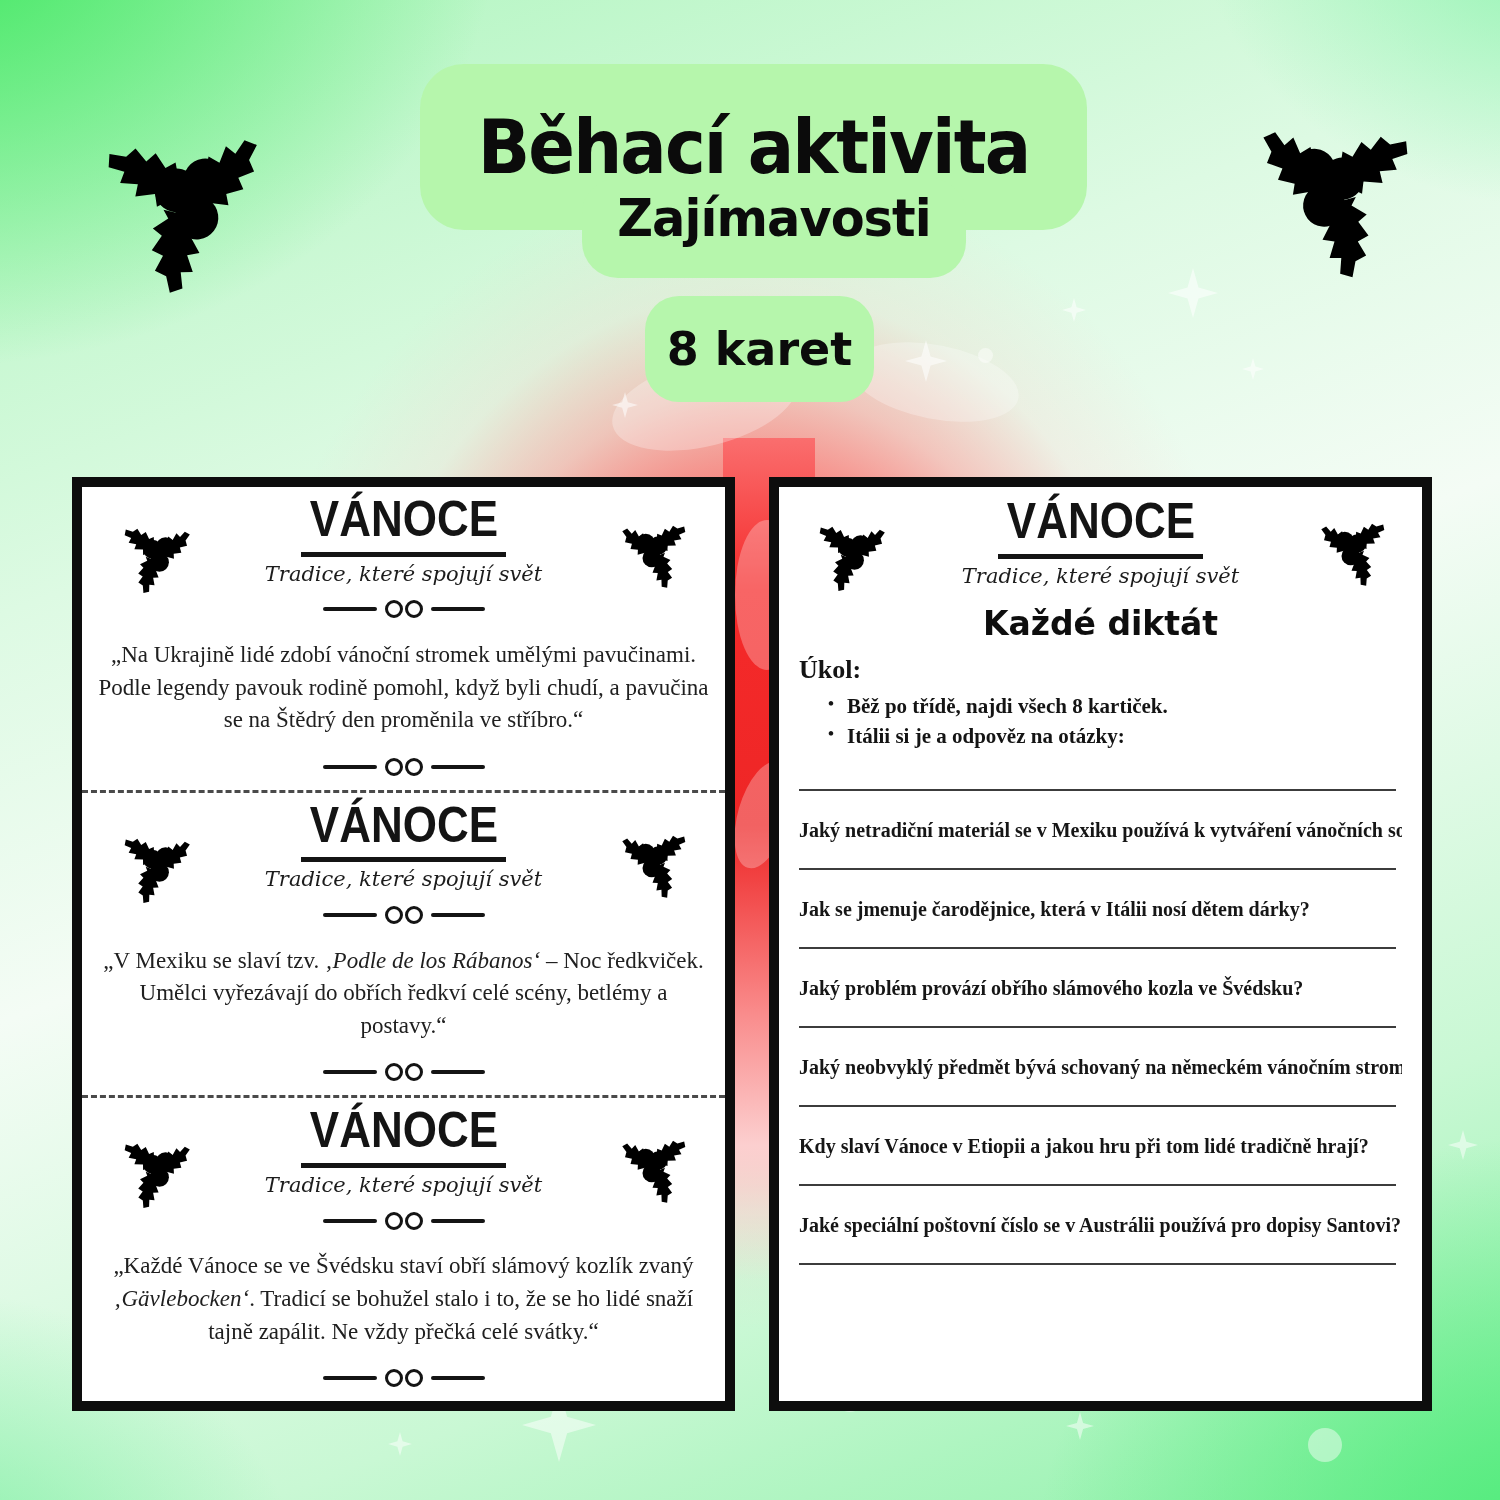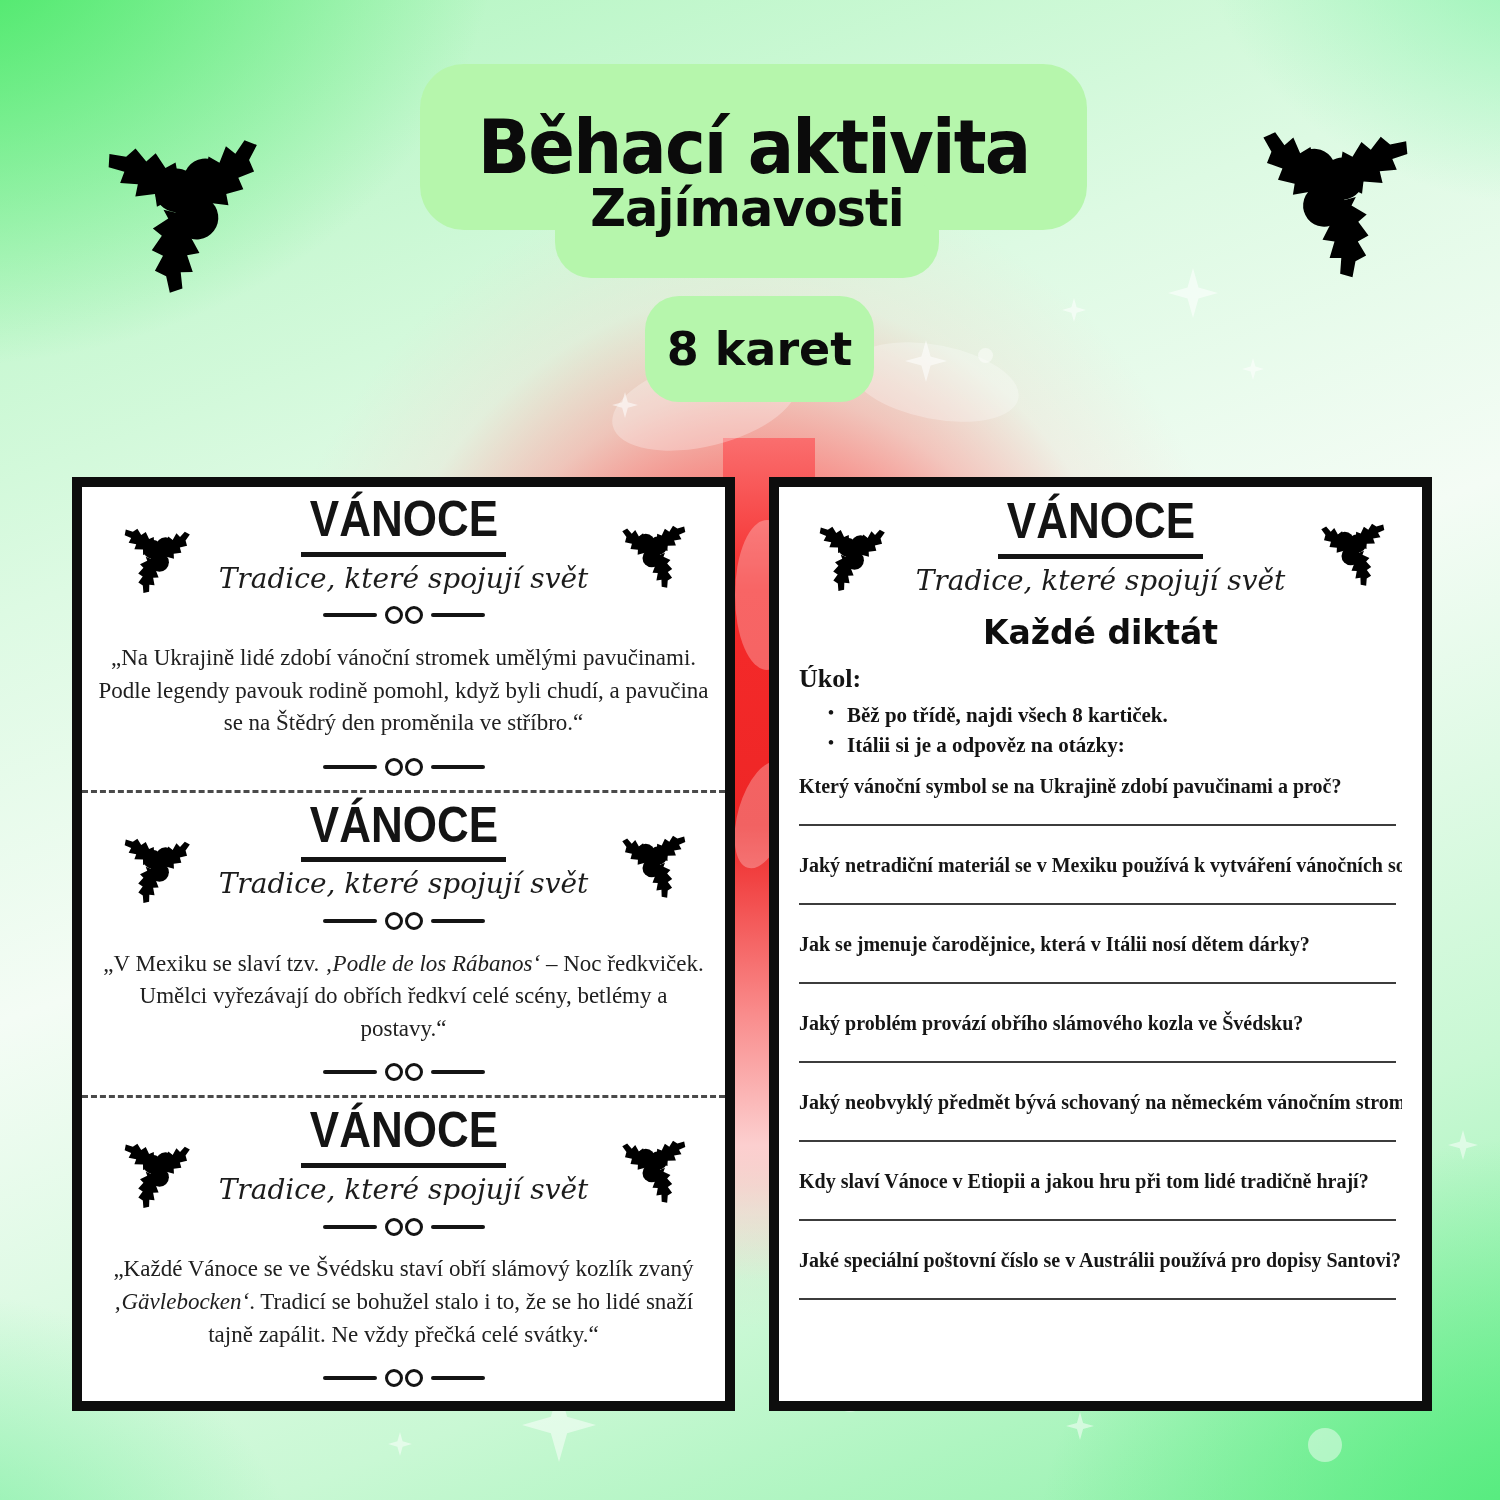--- a/index.html
+++ b/index.html
@@ -22,40 +22,40 @@
     clip-path:polygon(50% 0%,61% 39%,100% 50%,61% 61%,50% 100%,39% 61%,0% 50%,39% 39%);}
   .sparkle.green{background:rgba(255,255,255,.5);}
   .dot{position:absolute;border-radius:50%;background:rgba(255,255,255,.45);z-index:3;}
   
   .holly{color:#d4a68a;}
   .holly.corner{position:absolute;z-index:5;}
   .holly.card-holly{color:#141414;position:absolute;}
   
   .bubble{position:absolute;background:#b6f6ac;display:flex;align-items:center;justify-content:center;z-index:5;}
   .title-box{left:420px;top:64px;width:667px;height:166px;border-radius:44px;}
-  .subtitle-box{left:555px;top:178px;width:384px;height:100px;border-radius:36px;align-items:flex-start;padding-bottom:21px;box-sizing:border-box;}
+  .subtitle-box{left:582px;top:178px;width:384px;height:100px;border-radius:36px;align-items:center;padding-bottom:21px;box-sizing:border-box;}
   .badge-box{left:645px;top:296px;width:229px;height:106px;border-radius:34px;}
   .chunky{font-family:"DejaVu Sans",sans-serif;font-weight:700;color:#0b0b0b;white-space:nowrap;}
   .title-box .chunky{font-size:74px;letter-spacing:-2px;transform:scaleX(.93);}
   .subtitle-box .chunky{font-size:52px;letter-spacing:-1px;transform:scaleX(.95);}
   .badge-box .chunky{font-size:46px;}
   
   .page{position:absolute;top:477px;width:663px;height:934px;background:#fff;border:10px solid #0d0d0d;
     box-sizing:border-box;z-index:4;}
   .page-left{left:72px;display:flex;flex-direction:column;}
   .page-right{left:769px;}
   
   .mini-card{position:relative;flex:1 1 0;display:flex;flex-direction:column;align-items:center;
     justify-content:space-between;padding:6px 0 14px;box-sizing:border-box;overflow:hidden;}
   .mini-card.cut{border-bottom:3px dashed #4a4a4a;}
   .card-head{display:flex;flex-direction:column;align-items:center;}
   .vanoce{font-family:"Liberation Sans",sans-serif;font-weight:900;font-size:50px;color:#141414;
     letter-spacing:0;transform:scaleX(.88);white-space:nowrap;line-height:1.05;}
   .v-underline{width:205px;height:5px;background:#141414;margin:6px auto 5px;}
-  .tagline{font-family:"DejaVu Serif",serif;font-style:italic;font-size:28px;color:#1c1c1c;white-space:nowrap;}
+  .tagline{font-family:"DejaVu Serif",serif;font-style:italic;font-size:21px;color:#1c1c1c;white-space:nowrap;}
   .oo-divider{display:flex;align-items:center;}
   .oo-divider .dl{width:54px;height:4px;background:#141414;border-radius:2px;margin:0 7px;}
   .oo-divider .ring{width:12px;height:12px;border:3.5px solid #141414;border-radius:50%;margin:0 1px;}
   .quote{font-family:"Liberation Serif",serif;font-size:23px;line-height:1.42;color:#202020;
     text-align:center;padding:0 14px;margin:6px 0;}
   .quote .em{font-style:italic;}
   
   .page-right{padding:8px 20px 0;display:flex;flex-direction:column;}
   .ws-head{position:relative;display:flex;flex-direction:column;align-items:center;}
   .ws-title{font-family:"DejaVu Sans",sans-serif;font-weight:700;font-size:33px;color:#0e0e0e;
@@ -243,21 +243,20 @@
         <span>Běž po třídě, najdi všech 8 kartiček.</span>
       </div>
       <div class="bullet-row">
         <span class="b">•</span>
         <span>Itálii si je a odpověz na otázky:</span>
       </div>
     </div>
 
     <div class="qa-list">
       <div class="qa">
-        <div class="q-text">Který vánoční symbol se na Ukrajině zdobí pavučinami a proč?</div>
         <div class="a-line"></div>
       </div>
       <div class="qa">
         <div class="q-text">Jaký netradiční materiál se v Mexiku používá k vytváření vánočních soch a dekorací?</div>
         <div class="a-line"></div>
       </div>
       <div class="qa">
         <div class="q-text">Jak se jmenuje čarodějnice, která v Itálii nosí dětem dárky?</div>
         <div class="a-line"></div>
       </div>

